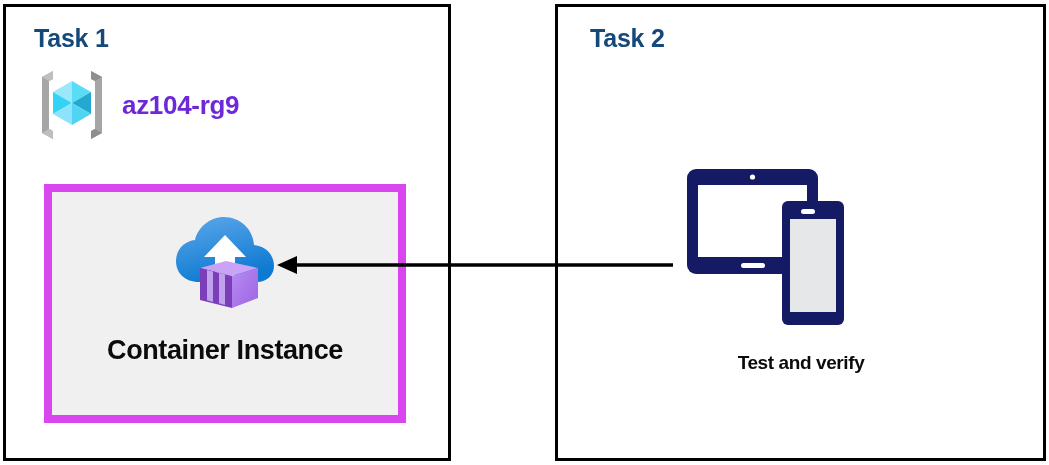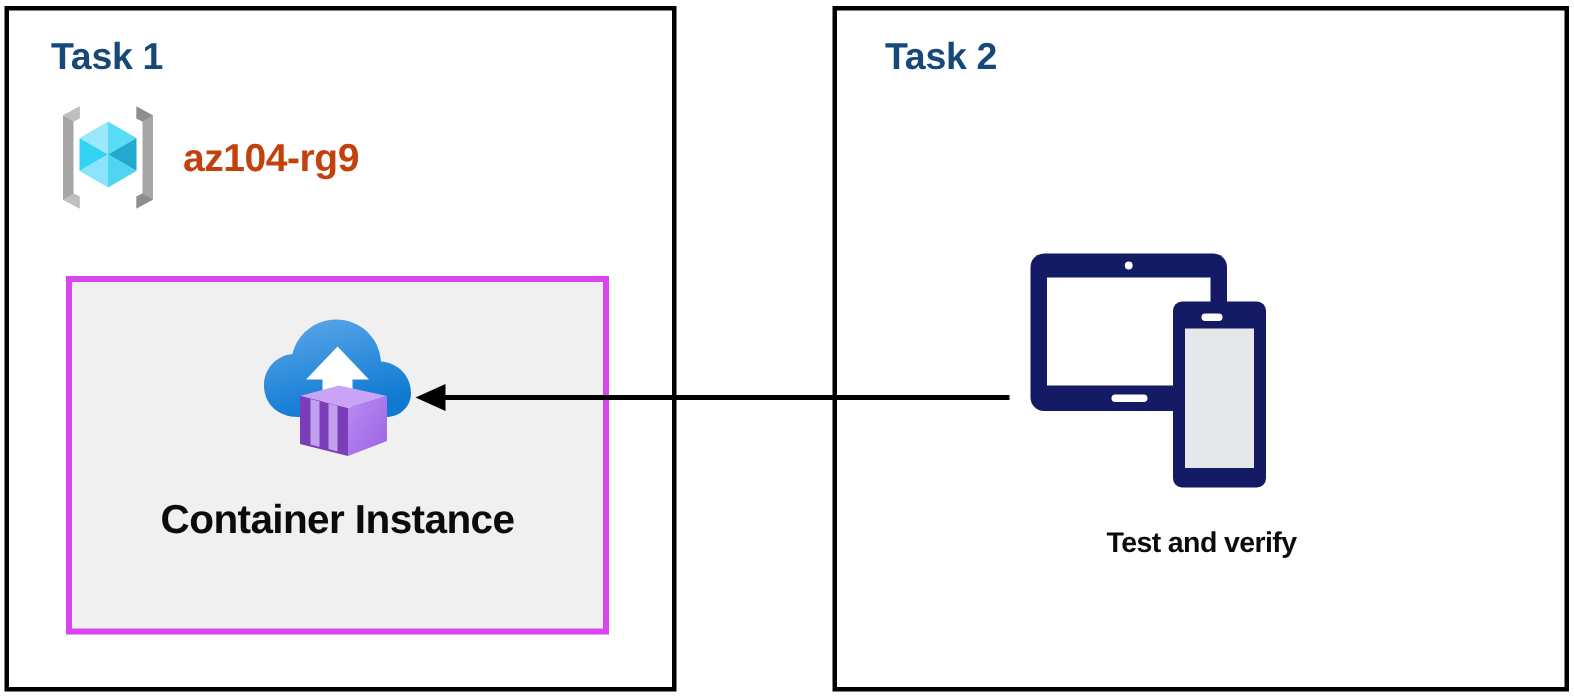--- a/index.html
+++ b/index.html
@@ -49,35 +49,35 @@
     left: 30px;
     top: 58px;
     display: flex;
     align-items: center;
     gap: 14px;
   }
   #rg-icon { width: 72px; height: 80px; display: block; }
   #rg-label {
     font-size: 26px;
     font-weight: bold;
-    color: #c2410c;
+    color: #6d28d9;
     white-space: nowrap;
     letter-spacing: -0.3px;
   }
 
   
   #resource-box {
     position: absolute;
     box-sizing: border-box;
     left: 38px;
     top: 177px;
     width: 362px;
     height: 239px;
     background: #F0F0F0;
-    border: 4px solid #d946ef;
+    border: 8px solid #d946ef;
   }
   #aci-icon {
     position: absolute;
     left: 50%;
     transform: translateX(-50%);
     top: 22px;
     width: 102px;
     height: 96px;
     display: block;
   }

